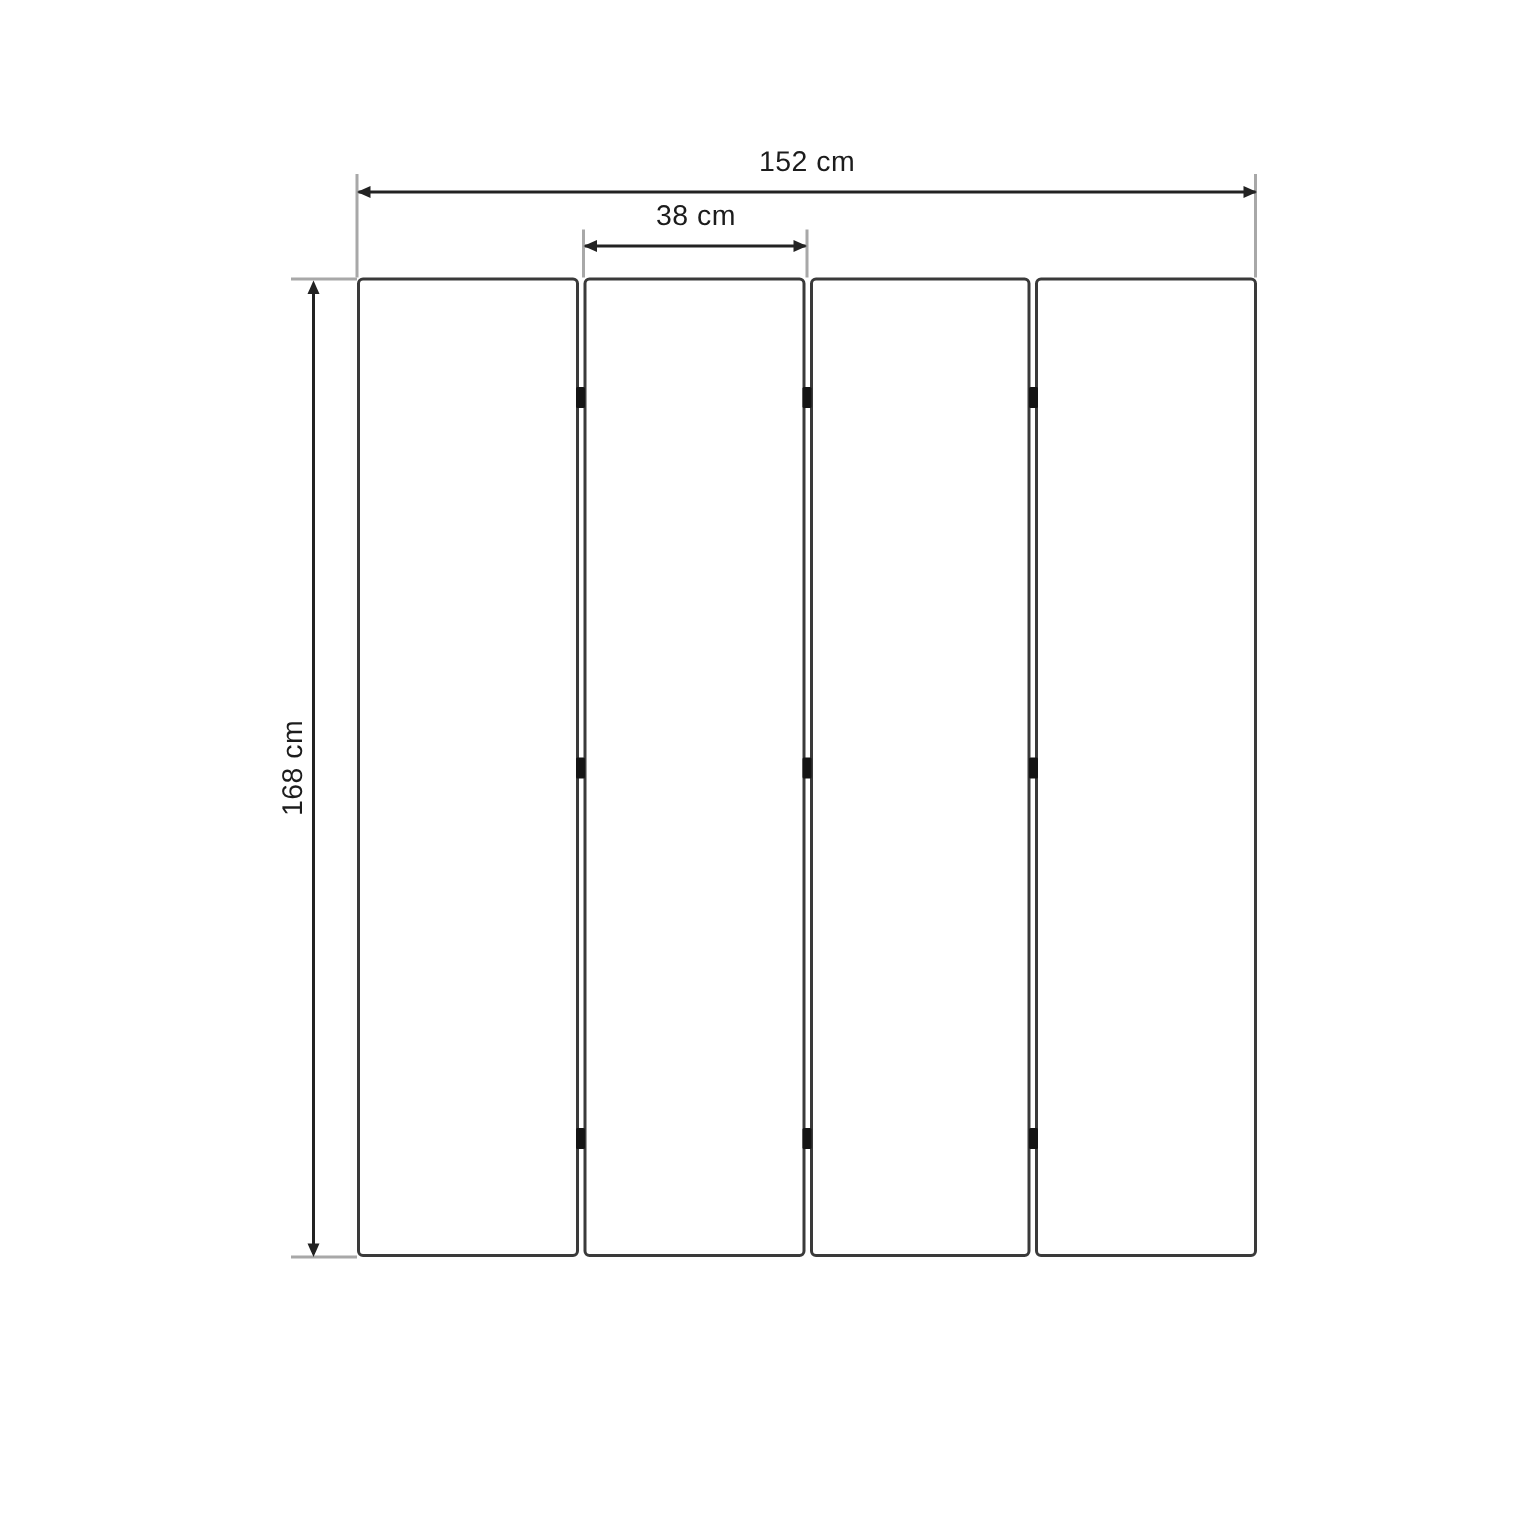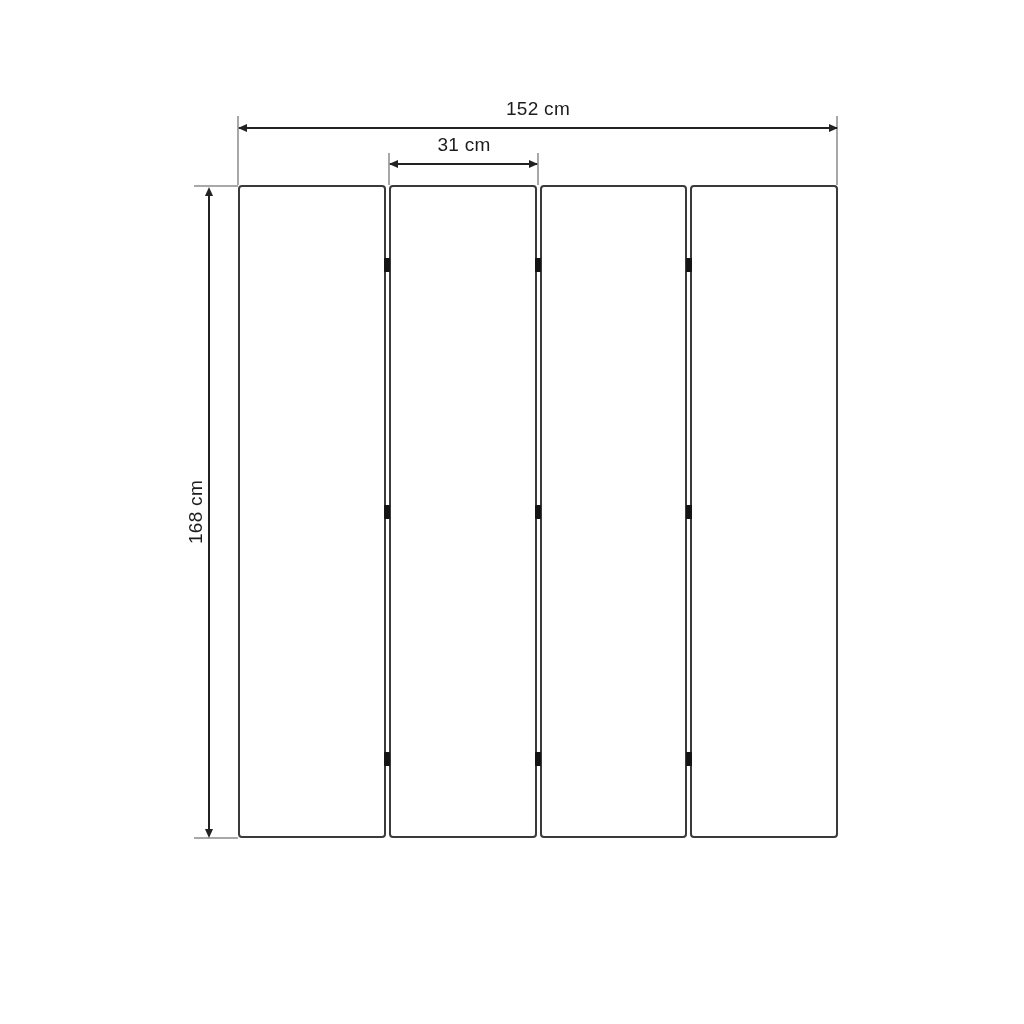--- a/index.html
+++ b/index.html
@@ -126,21 +126,21 @@
   <div class="dim-h line-152"></div>
   <div class="arr left  arr-152-l"></div>
   <div class="arr right arr-152-r"></div>
   <div class="dim-label w-total">152 cm</div>
 
   <div class="ext-v ext-38-l"></div>
   <div class="ext-v ext-38-r"></div>
   <div class="dim-h line-38"></div>
   <div class="arr left  arr-38-l"></div>
   <div class="arr right arr-38-r"></div>
-  <div class="dim-label w-panel">31 cm</div>
+  <div class="dim-label w-panel">38 cm</div>
 
   <div class="ext-h ext-168-t"></div>
   <div class="ext-h ext-168-b"></div>
   <div class="dim-v line-168"></div>
   <div class="arr up   arr-168-t"></div>
   <div class="arr down arr-168-b"></div>
   <div class="dim-label h-total">168 cm</div>
 
   <div class="panels">
     <div class="panel"></div>

